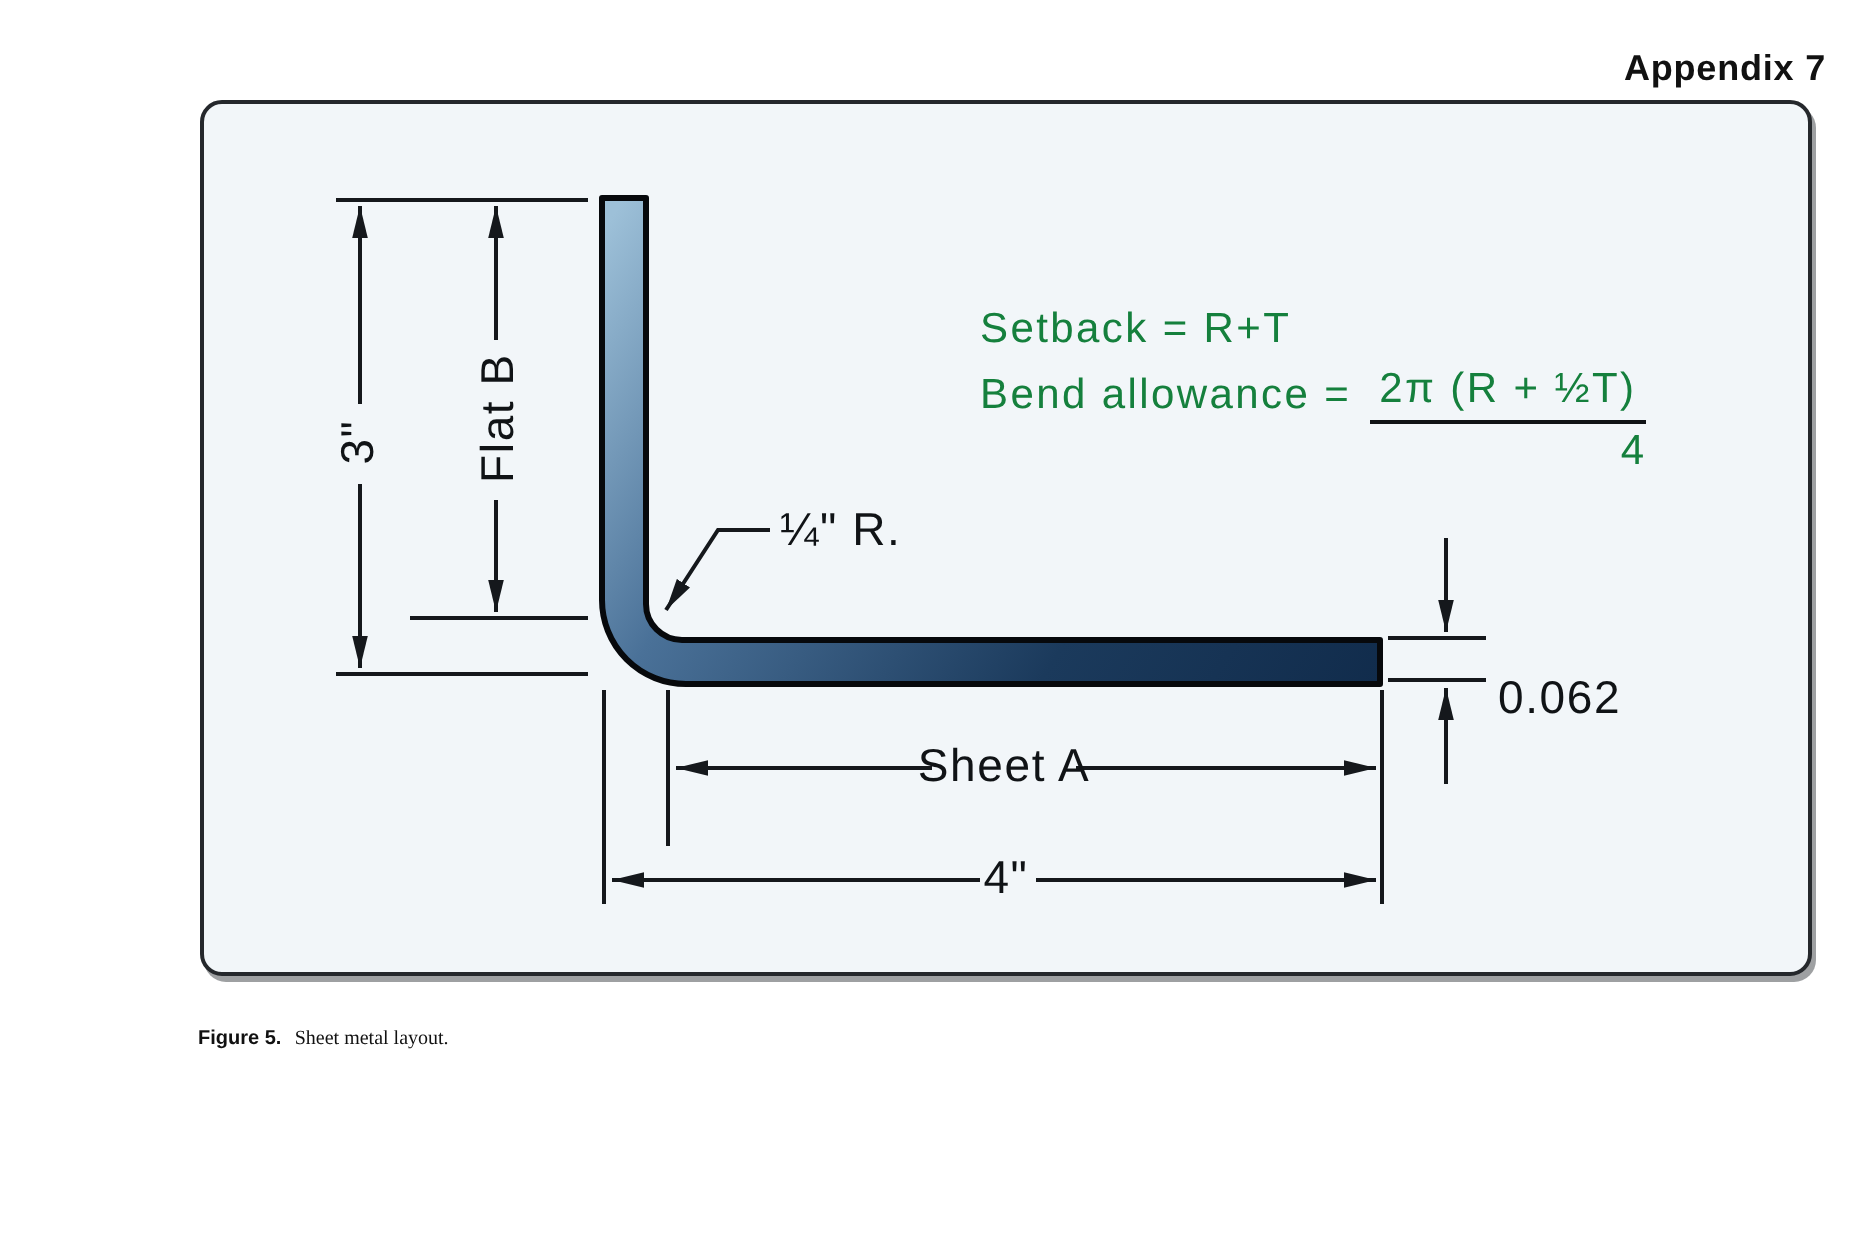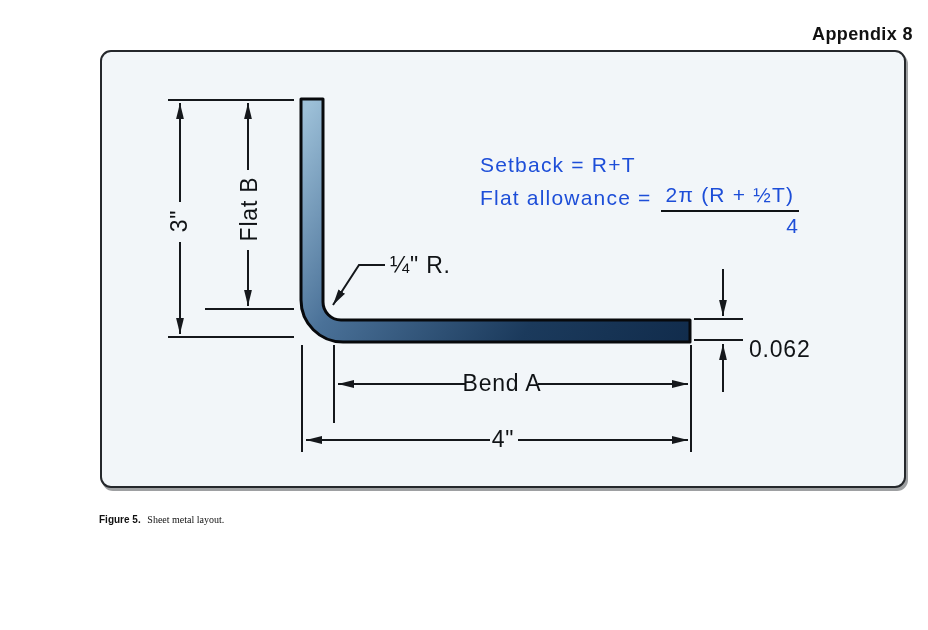--- a/index.html
+++ b/index.html
@@ -37,24 +37,24 @@
     letter-spacing: 0.8px;
     color: #101316;
     white-space: nowrap;
   }
   .rot { transform: translate(-50%,-50%) rotate(-90deg); }
   .ctr { transform: translate(-50%,-50%); }
   .vctr { transform: translateY(-50%); }
 
   .formula-block {
     position: absolute;
-    left: 378px; top: 97px;
+    left: 388px; top: 97px;
     font-size: 21px;
     letter-spacing: 1.2px;
-    color: #1d4ed8;
+    color: #15803d;
     line-height: 31px;
   }
   .formula-row { display: flex; align-items: flex-start; margin-top: 2px; }
   .fraction {
     display: inline-block;
     text-align: right;
     margin-left: 9px;
   }
   .fraction .num {
     display: block;
@@ -78,21 +78,21 @@
   .caption .cap-text {
     font-family: "Liberation Serif", serif;
     font-size: 10px;
   }
 </style>
 </head>
 <body>
 
 <div class="page">
 
-  <div class="appendix-header">Appendix 8</div>
+  <div class="appendix-header">Appendix 7</div>
 
   <div class="figure-box">
 
     <svg class="diagram-svg" width="806" height="438" viewBox="0 0 806 438">
       <defs>
         <linearGradient id="steel" gradientUnits="userSpaceOnUse" x1="210" y1="47" x2="588" y2="290">
           <stop offset="0" stop-color="#9dc0d8"></stop>
           <stop offset="0.29" stop-color="#4a7198"></stop>
           <stop offset="0.68" stop-color="#1b3a5c"></stop>
           <stop offset="1" stop-color="#112c4c"></stop>
@@ -131,27 +131,27 @@
         <line x1="621" y1="340" x2="621" y2="292" marker-end="url(#arr)"></line>
 
         <polyline points="283,213 257,213 231,253" marker-end="url(#arr)"></polyline>
       </g>
     </svg>
 
     <div class="dim-label rot" style="left:77px; top:169px;">3"</div>
     <div class="dim-label rot" style="left:147px; top:157px;">Flat B</div>
     <div class="dim-label vctr" style="left:288px; top:213px;">¼" R.</div>
     <div class="dim-label vctr" style="left:647px; top:277px;margin-top:20px;">0.062</div>
-    <div class="dim-label ctr" style="left:400px; top:331px;">Bend A</div>
+    <div class="dim-label ctr" style="left:400px; top:331px;">Sheet A</div>
     <div class="dim-label ctr" style="left:401px; top:387px;">4"</div>
 
     <div class="formula-block">
       <div>Setback = R+T</div>
       <div class="formula-row">
-        <span>Flat allowance =</span>
+        <span>Bend allowance =</span>
         <span class="fraction">
           <span class="num">2π (R + ½T)</span>
           <span class="den">4</span>
         </span>
       </div>
     </div>
 
   </div>
 
   <div class="caption">

